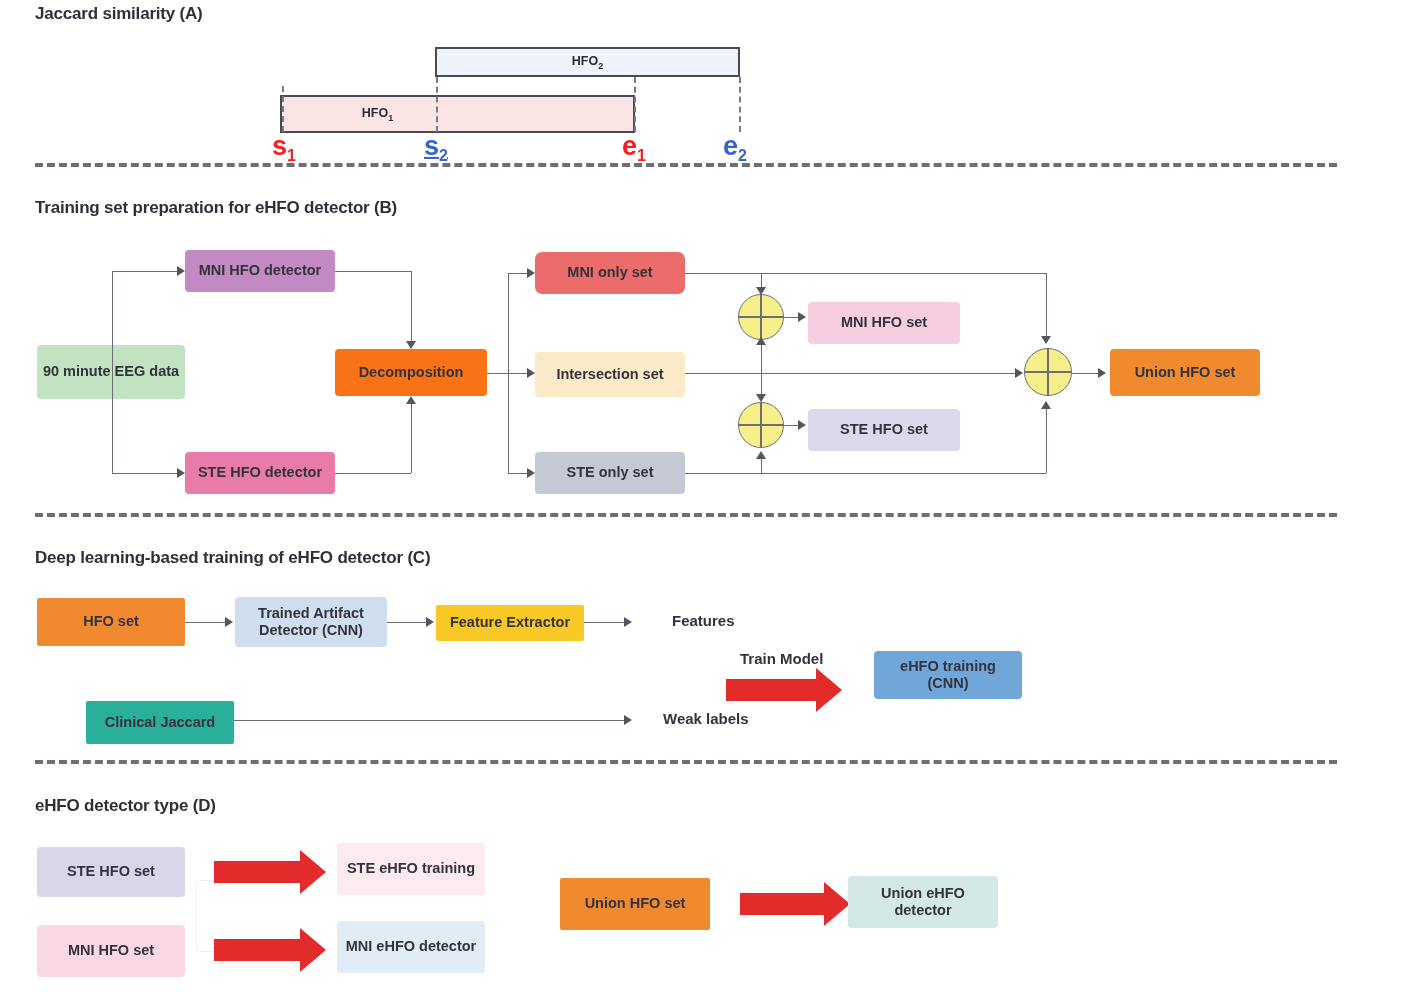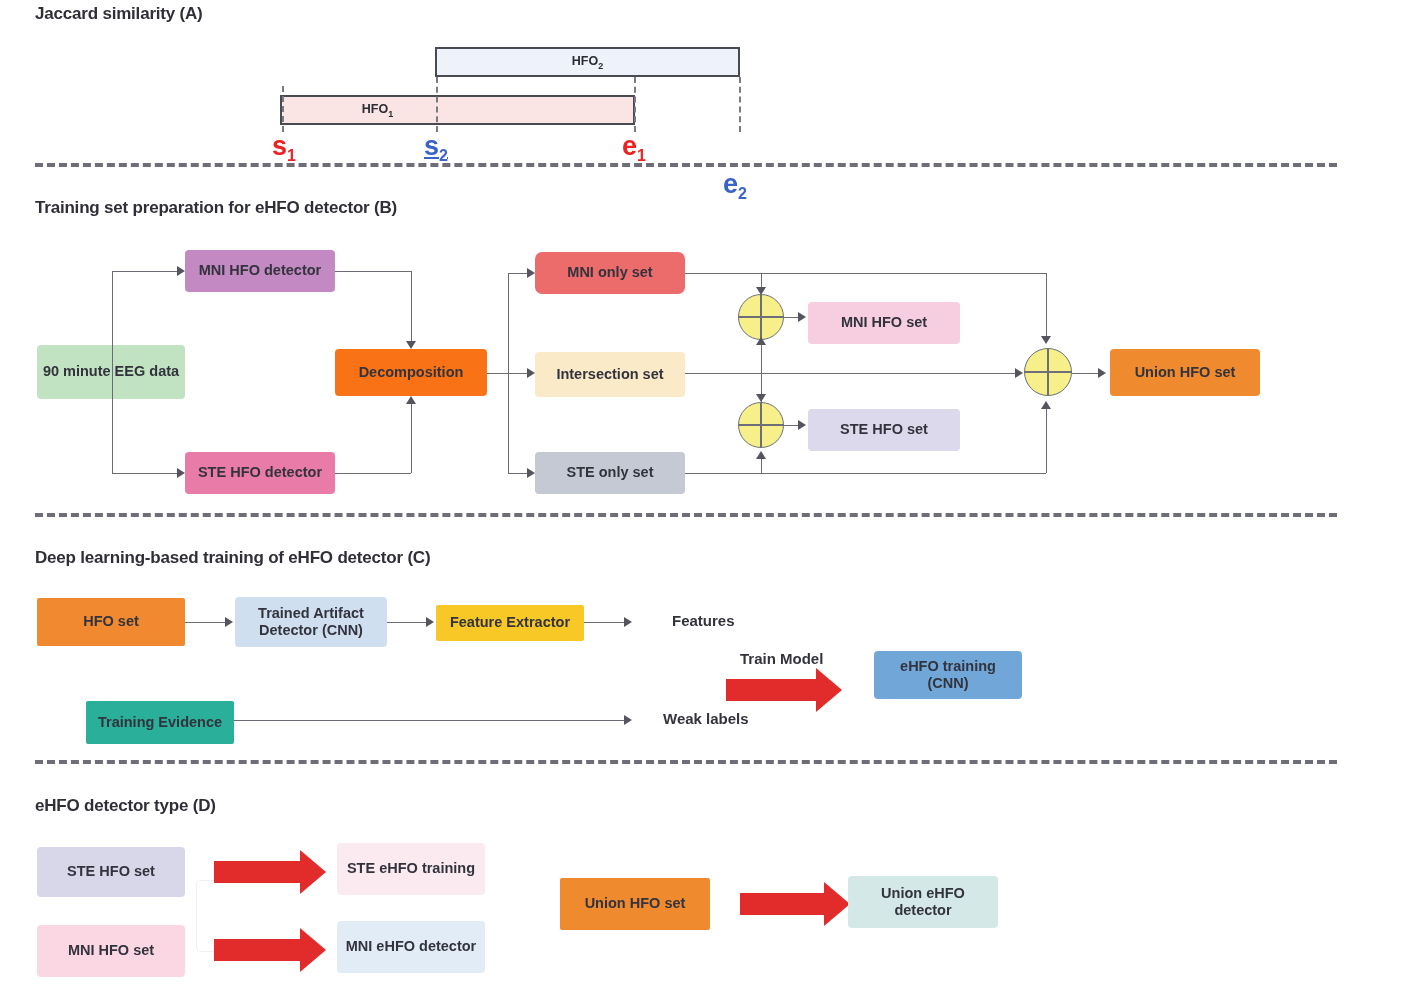--- a/index.html
+++ b/index.html
@@ -80,33 +80,33 @@
 </style>
 </head>
 <body>
 
 <div class="abs panel-title" style="left:35px;top:4px;">Jaccard similarity (A)</div>
 
 <div class="abs hfo-bar" style="left:435px;top:47px;width:305px;height:30px;background:#eef3fb;">
   <span>HFO<sub>2</sub></span>
 </div>
 
-<div class="abs hfo-bar" style="left:280px;top:95px;width:355px;height:30px;background:#fbe4e4;">
+<div class="abs hfo-bar" style="left:280px;top:95px;width:355px;height:38px;background:#fbe4e4;">
   <span style="margin-right:160px;">HFO<sub>1</sub></span>
 </div>
 
 <div class="abs vdash" style="left:282px;top:86px;height:46px;"></div>
 <div class="abs vdash" style="left:436px;top:77px;height:55px;"></div>
 <div class="abs vdash" style="left:634px;top:77px;height:55px;"></div>
 <div class="abs vdash" style="left:739px;top:77px;height:55px;"></div>
 
 <div class="abs marker m-red" style="left:272px;top:133px;">s<sub>1</sub></div>
 <div class="abs marker m-blue" style="left:424px;top:133px;text-decoration:underline;">s<sub>2</sub></div>
 <div class="abs marker m-red" style="left:622px;top:133px;">e<sub>1</sub></div>
-<div class="abs marker m-blue" style="left:723px;top:133px;margin-top:38px;">e<sub>2</sub></div>
+<div class="abs marker m-blue" style="left:723px;top:133px;">e<sub>2</sub></div>
 
 <div class="abs sep" style="left:35px;top:163px;width:1302px;"></div>
 
 <div class="abs panel-title" style="left:35px;top:198px;">Training set preparation for eHFO detector (B)</div>
 
 <div class="abs box" style="left:37px;top:345px;width:148px;height:54px;background:#c2e3c2;">
   <span>90 minute EEG data</span>
 </div>
 
 <div class="abs box" style="left:185px;top:250px;width:150px;height:42px;background:#c289c2;">
@@ -209,21 +209,21 @@
 
 <div class="abs box" style="left:235px;top:597px;width:152px;height:50px;background:#cfdff0;">
   <span>Trained Artifact Detector (CNN)</span>
 </div>
 
 <div class="abs box sq" style="left:436px;top:605px;width:148px;height:36px;background:#f7c826;">
   <span>Feature Extractor</span>
 </div>
 
 <div class="abs box sq" style="left:86px;top:701px;width:148px;height:43px;background:#2ab09a;">
-  <span>Training Evidence</span>
+  <span>Clinical Jaccard</span>
 </div>
 
 <div class="abs box" style="left:874px;top:651px;width:148px;height:48px;background:#70a7d8;">
   <span>eHFO training (CNN)</span>
 </div>
 
 <div class="abs ln-h" style="left:185px;top:622px;width:40px;"></div>
 <div class="abs arw arw-r" style="left:225px;top:617px;"></div>
 <div class="abs ln-h" style="left:387px;top:622px;width:39px;"></div>
 <div class="abs arw arw-r" style="left:426px;top:617px;"></div>

